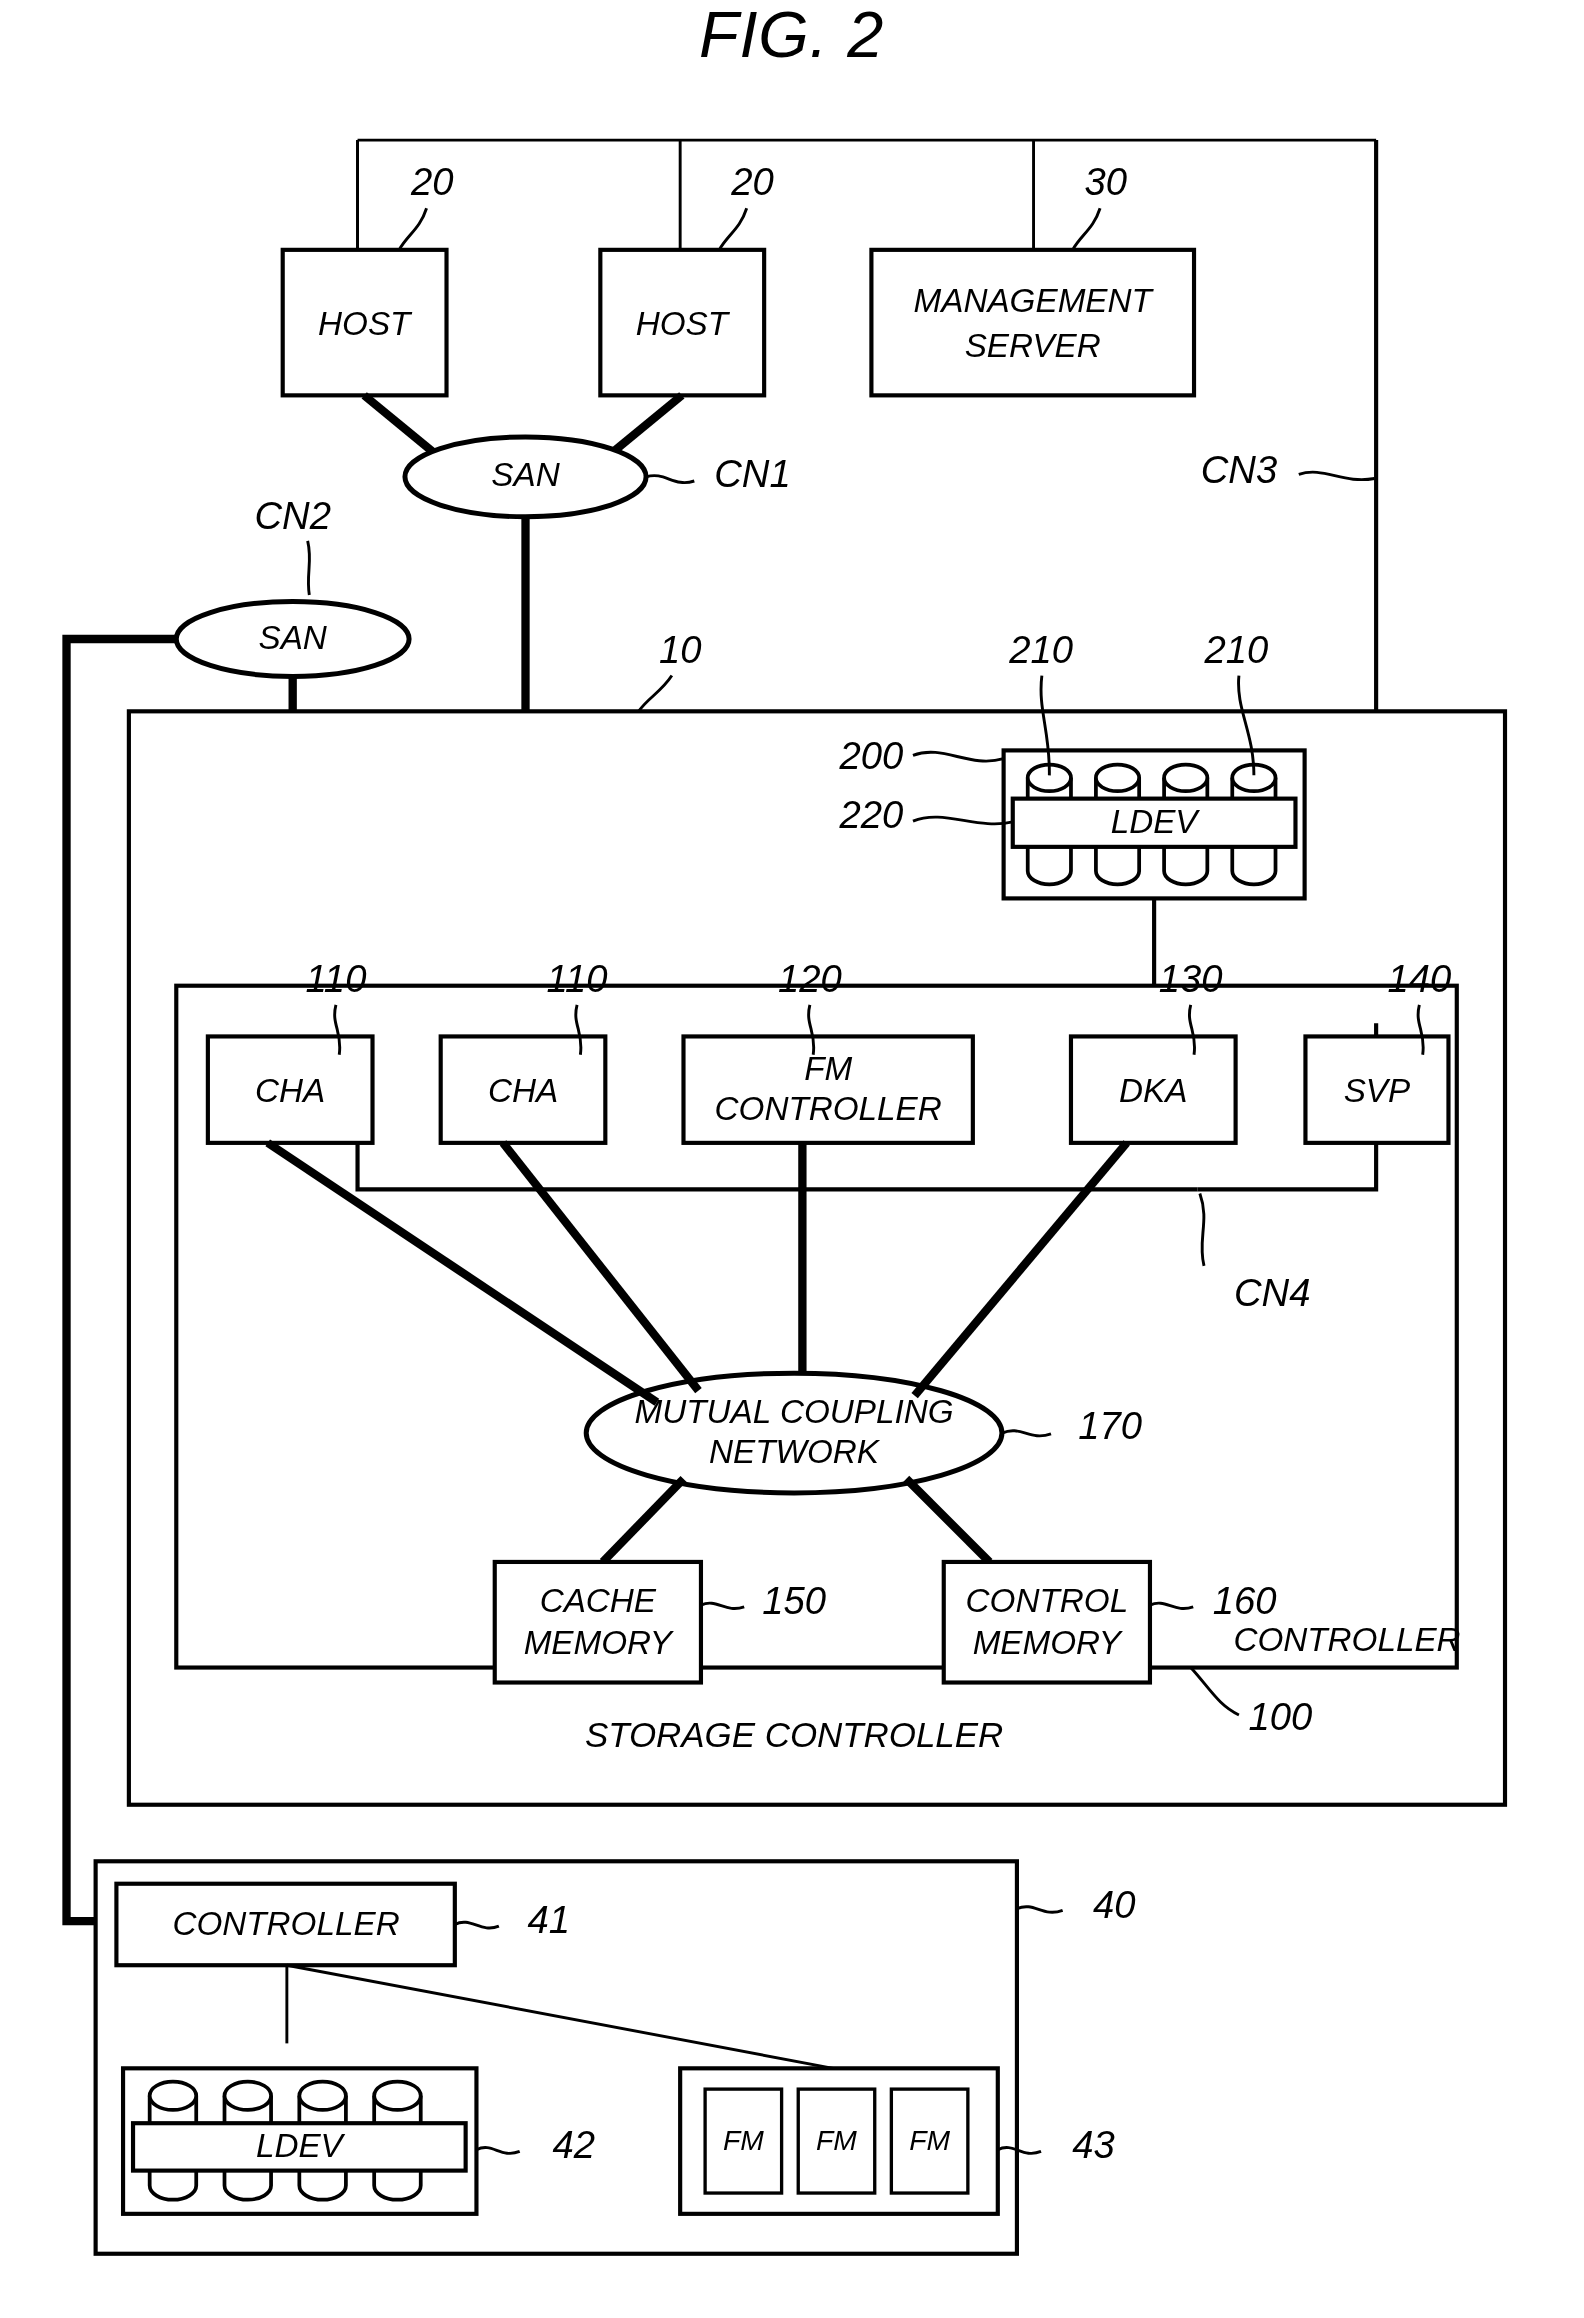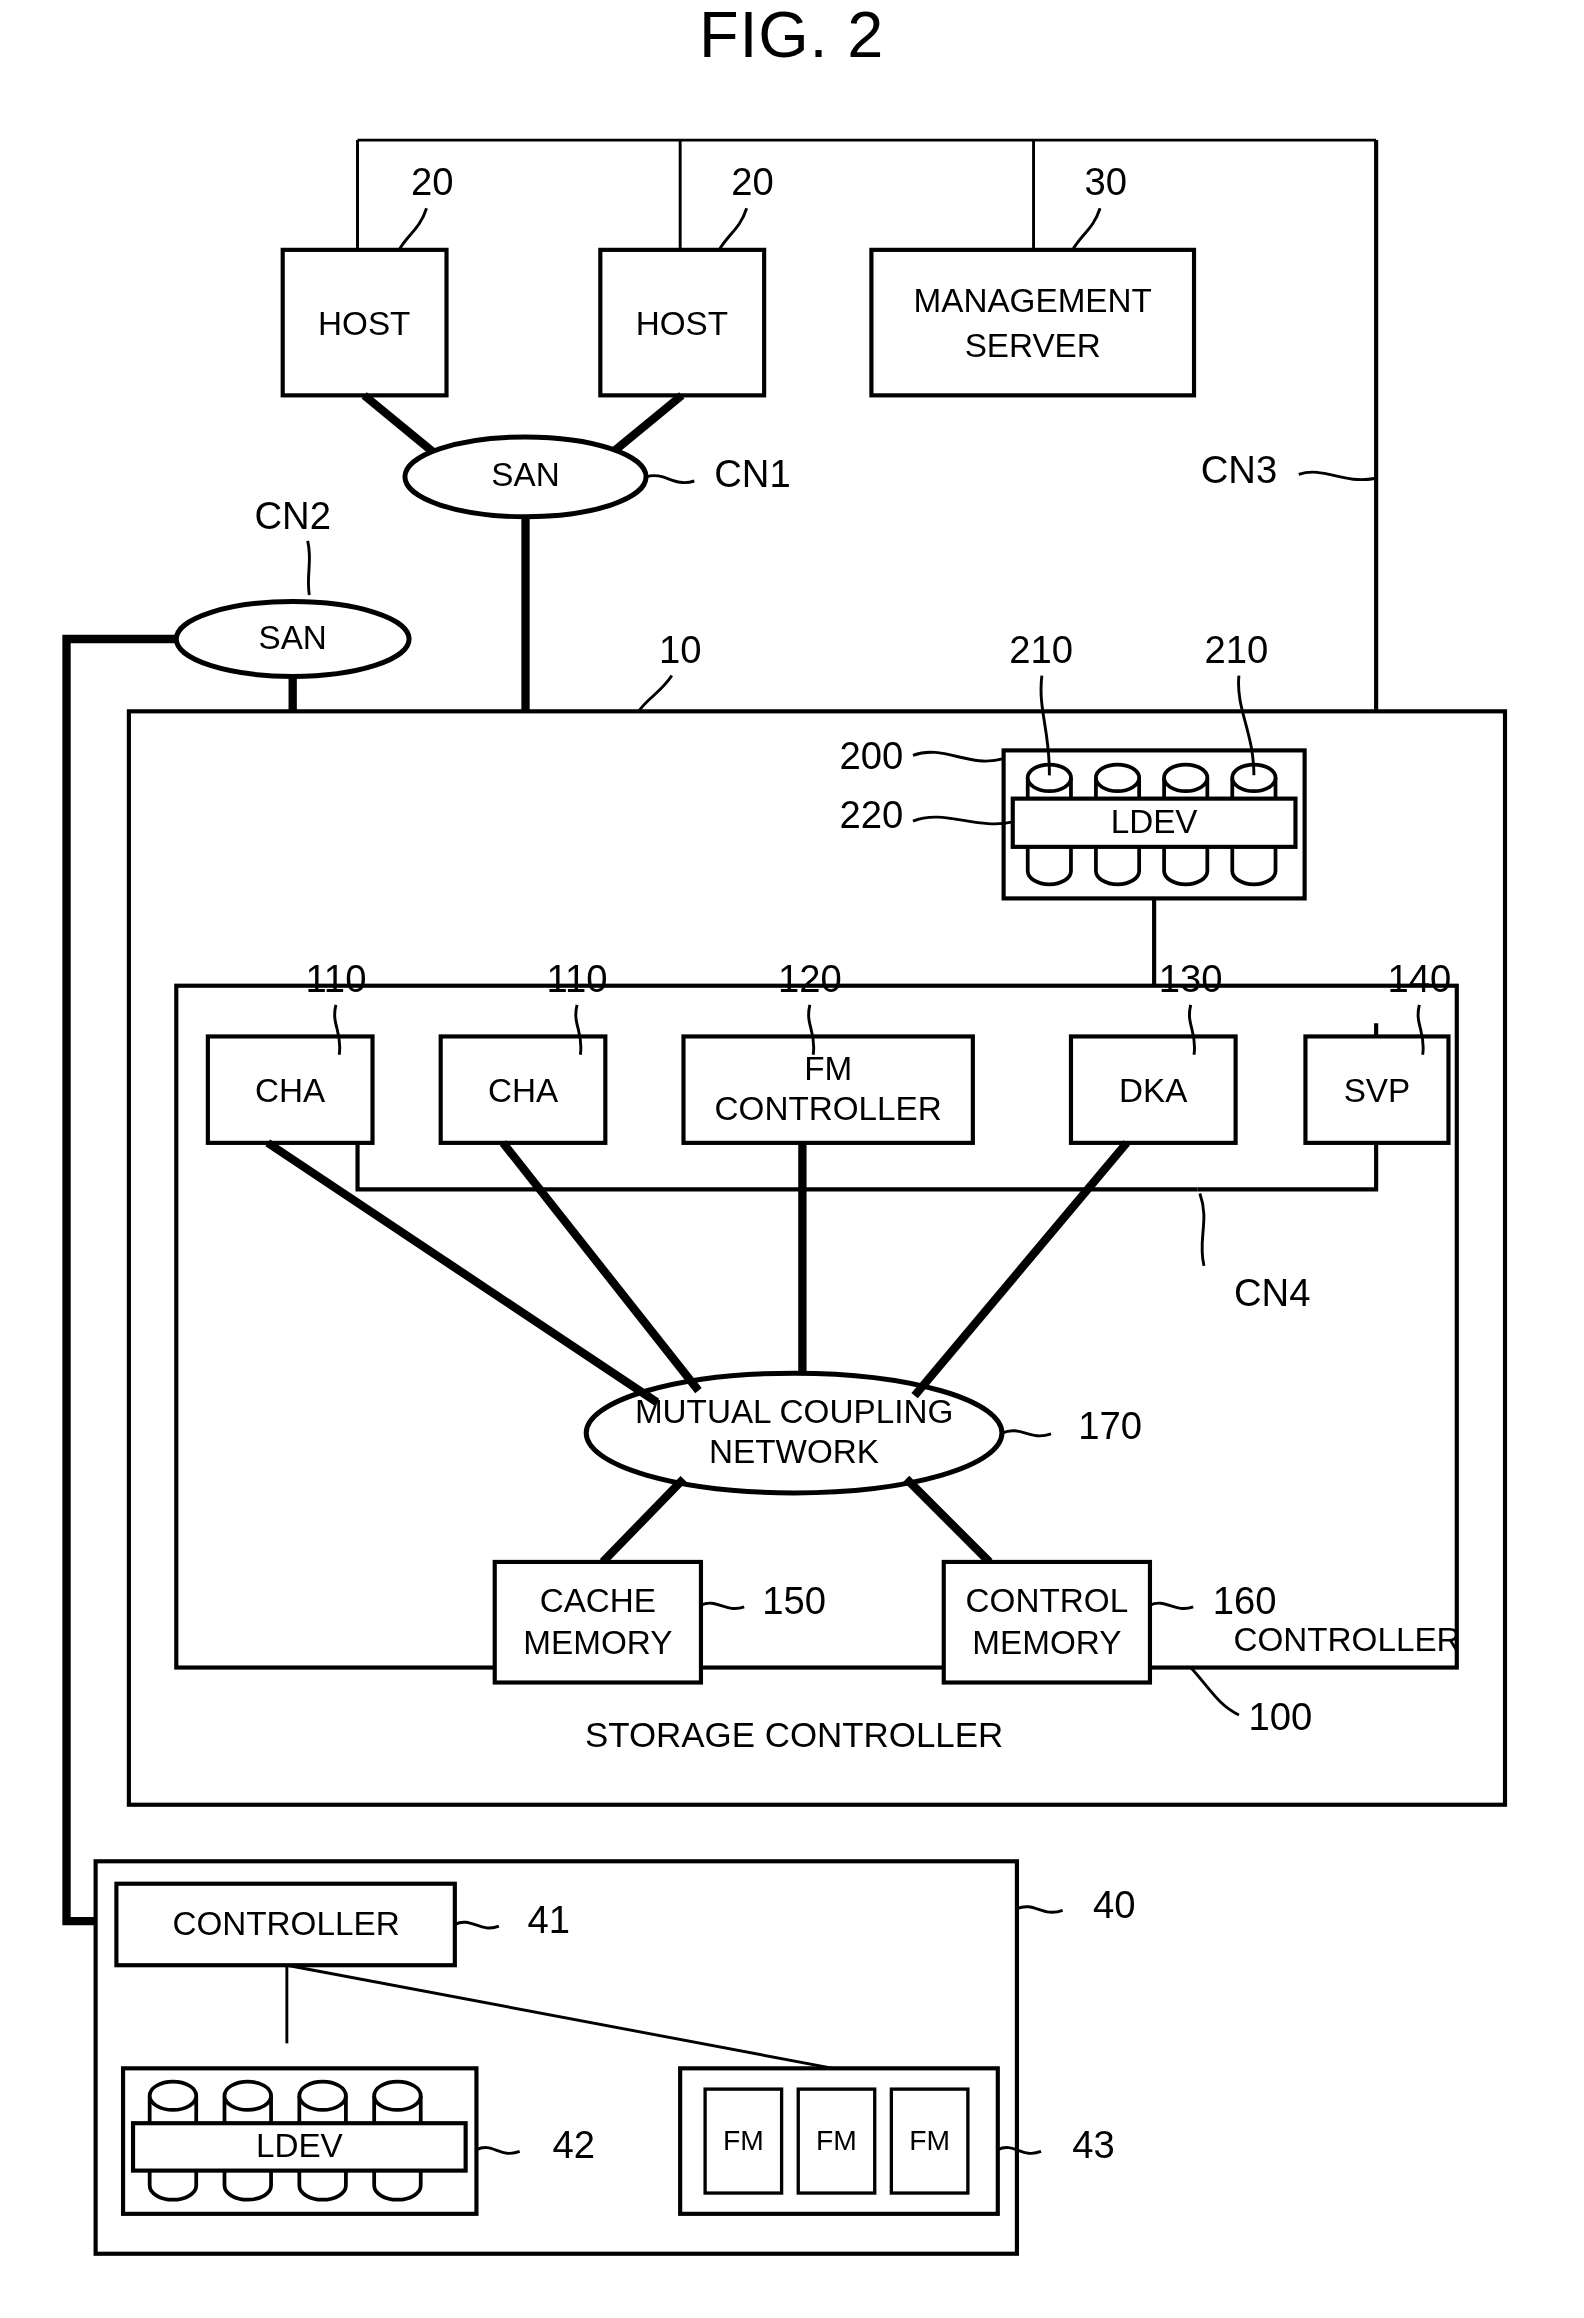--- a/index.html
+++ b/index.html
@@ -10,20 +10,21 @@
   body {
     font-family: "Liberation Sans", sans-serif;
     color: #000000;
   }
   #stage {
     position: relative;
     width: 1584px;
     height: 2319px;
     background: #ffffff;
     overflow: hidden;
+    font-style: italic;
   }
   svg#fig {
     position: absolute;
     left: 0;
     top: 0;
     width: 1584px;
     height: 2319px;
   }
   .fig-title {
     font-size: 78px;

